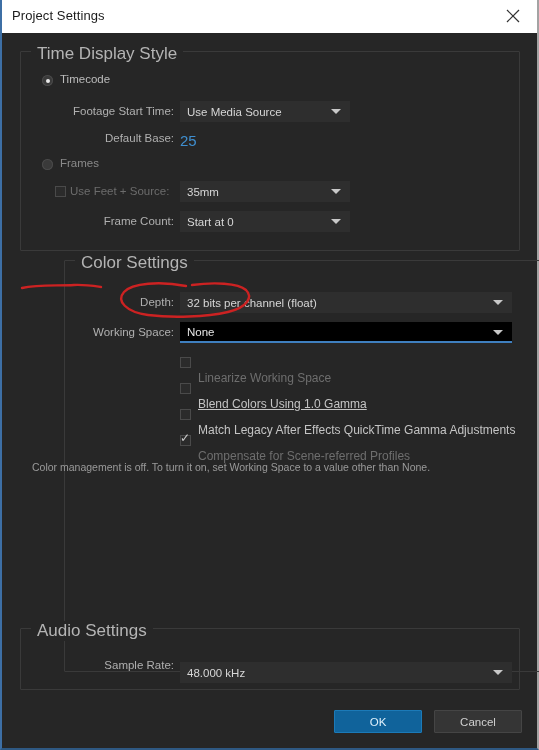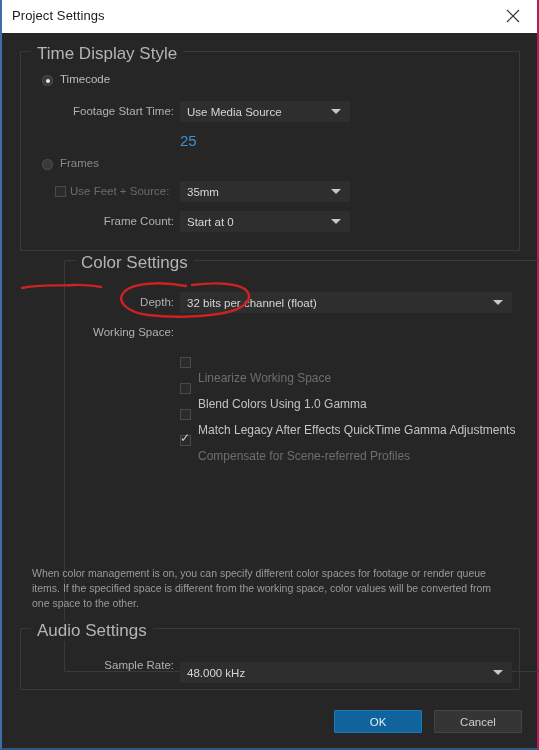--- a/index.html
+++ b/index.html
@@ -14,21 +14,21 @@
     overflow: hidden;
   }
 
   #window {
     position: absolute;
     left: 0; top: 0;
     width: 539px;
     height: 750px;
     box-sizing: border-box;
     border-left: 2px solid #3d6fa5;
-    border-right: 2px solid #be185d;
+    border-right: 2px solid #a3a3a3;
     border-bottom: 2px solid #2e5882;
     background: #fca5a5;
   }
 
   
   #titlebar {
     position: absolute;
     left: 0; top: 0;
     width: 535px;
     height: 33px;
@@ -227,20 +227,21 @@
 
     <div class="radio on" style="left:40px; top:42px;"></div>
     <div class="radio-label" style="left:58px; top:40px;">Timecode</div>
 
     <div class="row-label" style="left:20px; top:72px; width:152px;">Footage Start Time:</div>
     <div class="dropdown" style="left:178px; top:68px; width:170px;">
       <span class="dd-text">Use Media Source</span>
       <span class="caret"></span>
     </div>
 
+    <div class="row-label" style="left:20px; top:99px; width:152px;">Default Base:</div>
     <div style="position:absolute; left:178px; top:99px; font-size:15px; color:#3f8fd0;">25</div>
 
     <div class="radio" style="left:40px; top:126px;"></div>
     <div class="radio-label dim" style="left:58px; top:124px;">Frames</div>
 
     <div class="checkbox" style="left:53px; top:153px;"></div>
     <div class="row-label dim" style="left:68px; top:152px;">Use Feet + Source:</div>
     <div class="dropdown" style="left:178px; top:148px; width:170px;">
       <span class="dd-text">35mm</span>
       <span class="caret"></span>
@@ -256,35 +257,39 @@
       <div class="group-label">Color Settings</div>
     </div>
 
     <div class="row-label" style="left:60px; top:263px; width:112px;">Depth:</div>
     <div class="dropdown" style="left:178px; top:259px; width:332px;">
       <span class="dd-text">32 bits per channel (float)</span>
       <span class="caret"></span>
     </div>
 
     <div class="row-label" style="left:60px; top:293px; width:112px;">Working Space:</div>
+    <div class="dropdown focused" style="left:178px; top:289px; width:332px;">
+      <span class="dd-text">None</span>
+      <span class="caret"></span>
+    </div>
 
     <div class="checkbox" style="left:178px; top:324px;"></div>
     <div class="cb-label dim" style="left:196px; top:322px;">Linearize Working Space</div>
 
     <div class="checkbox" style="left:178px; top:350px;"></div>
-    <div class="cb-label" style="left:196px; top:348px;">Blend Colors Using 1.0 Gamma</div>
+    <div class="cb-label" style="left:196px; top:348px;text-decoration:underline;">Blend Colors Using 1.0 Gamma</div>
 
     <div class="checkbox" style="left:178px; top:376px;"></div>
     <div class="cb-label" style="left:196px; top:374px;">Match Legacy After Effects QuickTime Gamma Adjustments</div>
 
     <div class="checkbox checked" style="left:178px; top:402px;"></div>
     <div class="cb-label dim" style="left:196px; top:400px;">Compensate for Scene-referred Profiles</div>
 
-
-    <div class="note" style="left:30px; top:533px; width:465px;">When color management is on, you can specify different color spaces for footage or render queue items. If the specified space is different from the working space, color values will be converted from one space to the other.</div>
+    <div class="note" style="left:30px; top:427px; width:460px;">Color management is off. To turn it on, set Working Space to a value other than None.</div>
+
 
     <div class="group" style="left:18px; top:595px; width:500px; height:62px;">
       <div class="group-label">Audio Settings</div>
     </div>
 
     <div class="row-label" style="left:60px; top:626px; width:112px;">Sample Rate:</div>
     <div class="dropdown" style="left:178px; top:622px; width:332px;margin-top:7px;">
       <span class="dd-text">48.000 kHz</span>
       <span class="caret"></span>
     </div>

